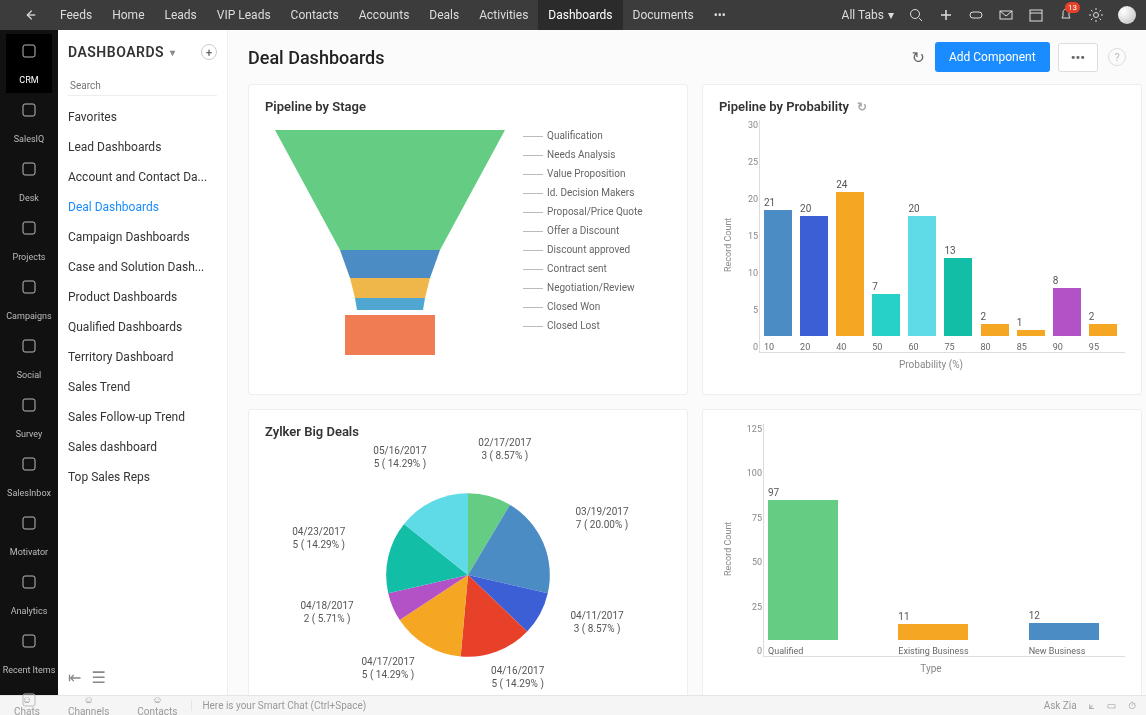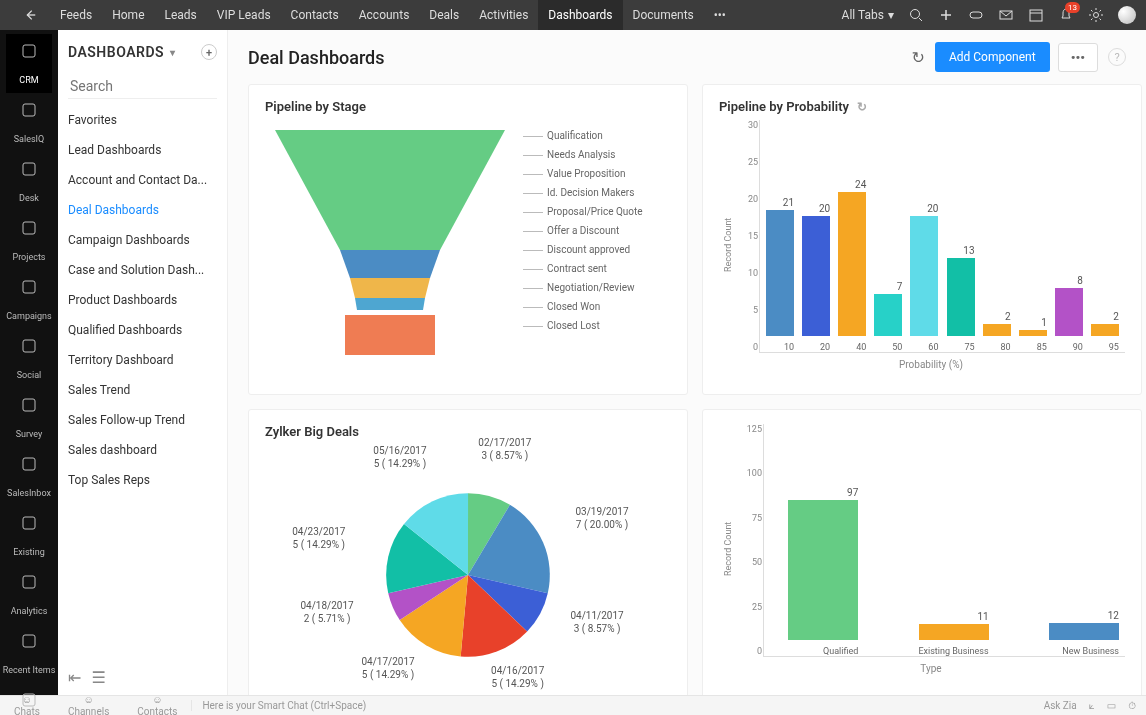--- a/index.html
+++ b/index.html
@@ -19,21 +19,21 @@
 .main { display: flex; height: calc(100% - 30px - 20px); }
 .leftnav { width: 58px; background: #111; display: flex; flex-direction: column; align-items: center; padding-top: 4px; color: #bbb; }
 .leftnav .navitem { width: 100%; padding: 8px 0; display:flex; flex-direction:column; align-items:center; font-size:9px; cursor:pointer; gap:13px;}
 .leftnav .navitem.active { background:#000; color:#fff;}
 .leftnav .navspacer { flex:1; }
 .leftnav svg { width:18px; height:18px; }
 
 .sidebar { width: 170px; background:#fff; border-right:1px solid #eee; display:flex; flex-direction:column; }
 .sidebar .header { display:flex; align-items:center; padding:14px 10px; font-size:14px; font-weight:600; color:#333; gap:6px;}
 .sidebar .search { margin:0 10px 6px; }
-.sidebar .search input { width:100%; border:none; border-bottom:1px solid #eee; padding:4px 2px; font-size:14px; outline:none; color:#999;}
+.sidebar .search input { width:100%; border:none; border-bottom:1px solid #eee; padding:4px 2px; font-size:10px; outline:none; color:#999;}
 .sidebar .list { flex:1; overflow:auto; }
 .sidebar .item { padding:8px 10px; font-size:12px; color:#333; cursor:pointer; white-space:nowrap; overflow:hidden; text-overflow:ellipsis;}
 .sidebar .item.active { color:#1a8cff; }
 .sidebar .footer { padding:8px 10px; display:flex; gap:10px; color:#888;}
 
 .content { flex:1; background:#fbfbfb; overflow:auto; }
 .pagebar { display:flex; align-items:center; padding:12px 20px; }
 .pagebar h2 { font-size:18px; font-weight:500; color:#222; }
 .pagebar .spacer { flex:1; }
 .pagebar .refresh { margin-right:10px; cursor:pointer; color:#666;}
@@ -46,21 +46,21 @@
 
 .funnel { display:flex; gap:8px; }
 .funnel-svg { width:250px; height:260px; }
 .funnel-labels { display:flex; flex-direction:column; font-size:10px; color:#666; padding-top:10px; gap:8px;}
 
 .barchart { height:250px; display:flex; }
 .barchart .ylabel { writing-mode:vertical-rl; transform:rotate(180deg); font-size:9px; color:#888; text-align:center; padding:4px;}
 .barchart .plot { flex:1; display:flex; flex-direction:column; }
 .barchart .bars { flex:1; display:flex; align-items:flex-end; gap:6px; padding:10px 6px 0 4px; border-left:1px solid #ddd; border-bottom:1px solid #ddd; position:relative;}
 .barchart .yticks { position:absolute; left:-22px; top:0; bottom:0; display:flex; flex-direction:column; justify-content:space-between; font-size:9px; color:#888; width:20px; text-align:right;}
-.barchart .barcol { flex:1; display:flex; flex-direction:column; align-items:flex-end; gap:2px;}
+.barchart .barcol { flex:1; display:flex; flex-direction:column; align-items:flex-start; gap:2px;}
 .barchart .barval { font-size:10px; color:#555;}
 .barchart .bar { width:100%; max-width:28px; }
 .barchart .xtick { font-size:9px; color:#666; margin-top:4px;}
 .barchart .xlabel { text-align:center; font-size:10px; color:#888; margin-top:6px;}
 
 .pie-wrap { display:flex; align-items:center; justify-content:center; height:260px; position:relative;}
 .pie-svg { width:200px; height:200px; }
 .pie-label { position:absolute; font-size:10px; color:#555; text-align:center; line-height:1.3;}
 
 .bottombar { height:20px; background:#f5f5f5; border-top:1px solid #e5e5e5; display:flex; align-items:center; font-size:10px; color:#999; }
@@ -190,21 +190,21 @@
         <div class="navitem">
           <span><svg viewBox="0 0 18 18">
               <rect x="3" y="3" width="12" height="12" rx="2" stroke="#bbb" fill="none"></rect>
             </svg></span>
           <span>SalesInbox</span>
         </div>
         <div class="navitem">
           <span><svg viewBox="0 0 18 18">
               <rect x="3" y="3" width="12" height="12" rx="2" stroke="#bbb" fill="none"></rect>
             </svg></span>
-          <span>Existing</span>
+          <span>Motivator</span>
         </div>
         <div class="navitem">
           <span><svg viewBox="0 0 18 18">
               <rect x="3" y="3" width="12" height="12" rx="2" stroke="#bbb" fill="none"></rect>
             </svg></span>
           <span>Analytics</span>
         </div>
       </div>
     <div class="navspacer"></div>
     <div id="leftnav-bottom">

